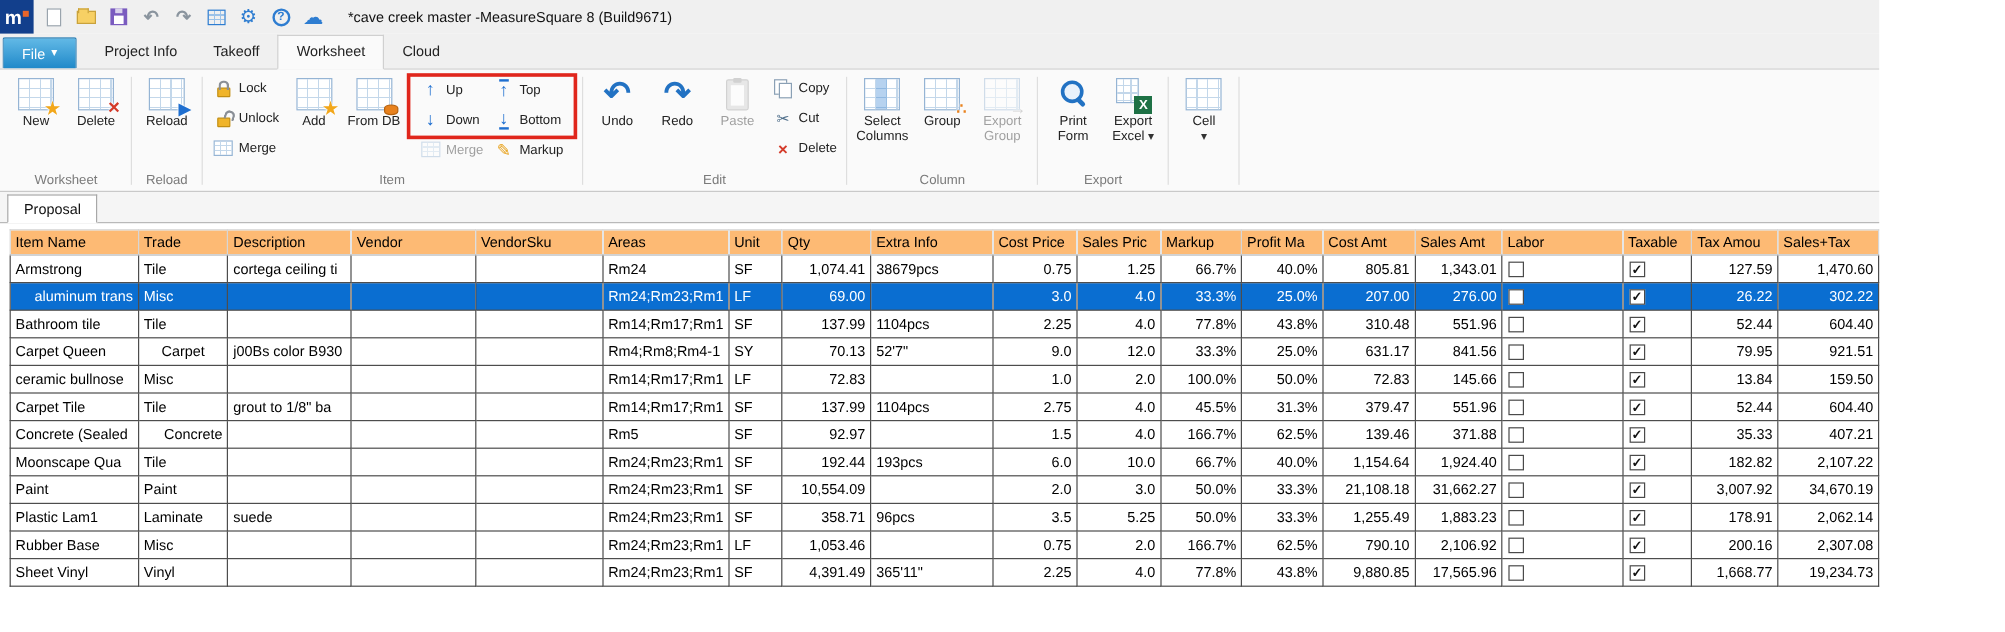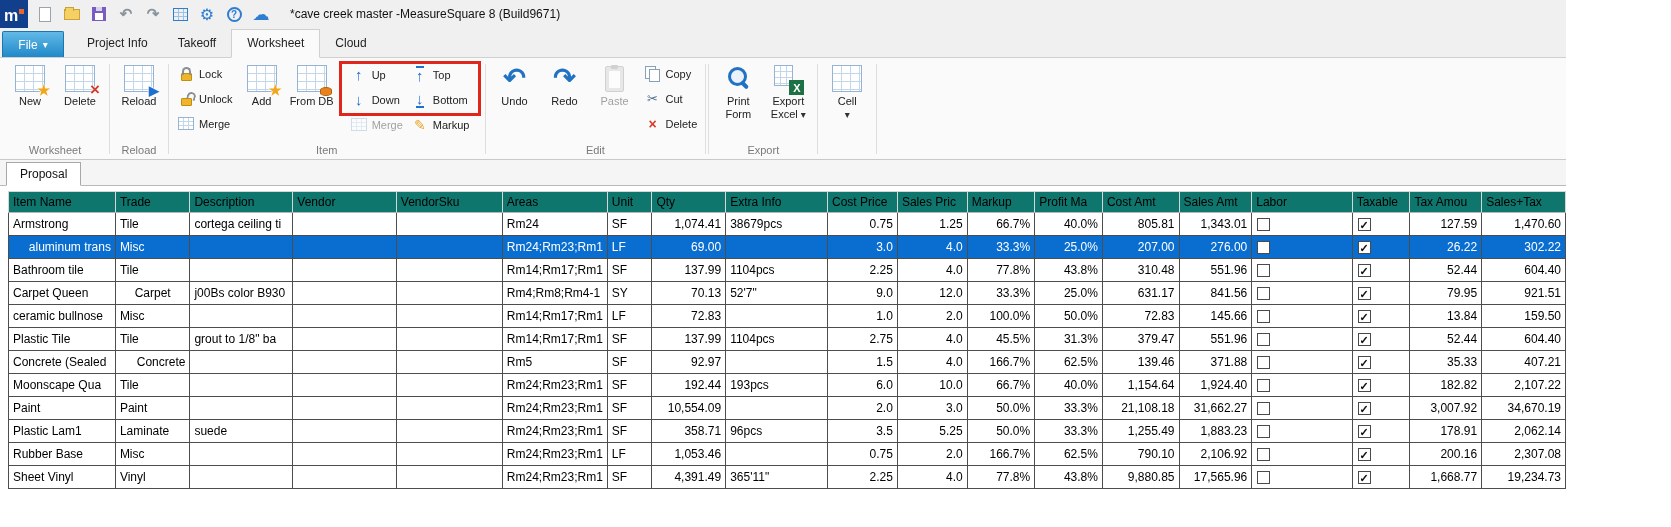--- a/index.html
+++ b/index.html
@@ -140,21 +140,21 @@
 
   
   .sheetbar { height:26px; background:#f5f5f5; display:flex; align-items:flex-end;
               padding-left:6px; border-bottom:1px solid #b9b9b9; }
   .sheettab { background:#fff; border:1px solid #a8a8a8; border-bottom:1px solid #fff;
               margin-bottom:-1px; padding:4px 13px; font-size:12px; color:#111; }
 
   
   .tablewrap { background:#fff; }
   table { border-collapse:collapse; table-layout:fixed; margin:5px 0 0 8px; }
-  th { background:#0f766e; border:1px solid #d6d6d6; border-bottom:1px solid #b5b5b5;
+  th { background:#fdba74; border:1px solid #d6d6d6; border-bottom:1px solid #b5b5b5;
        font-weight:normal; font-size:12px; text-align:left; padding:3px 4px; height:21px;
        white-space:nowrap; overflow:hidden; color:#000; }
   td { border:1px solid #4d4d4d; font-size:12px; padding:2px 4px; height:23px;
        white-space:nowrap; overflow:hidden; background:#fff; color:#000; }
   tr.selected td { background:#0a6ed1; color:#fff; }
   .cb { display:inline-block; width:13px; height:13px; border:1px solid #4a4a4a;
         background:#fff; line-height:12px; text-align:center; font-size:11px;
         font-weight:bold; color:#111; vertical-align:middle; margin-left:1px; }
 </style>
 </head>
@@ -338,20 +338,41 @@
           <div class="smallbtn">
             <span class="icube xred">×</span>
             <span>Delete</span>
           </div>
         </div>
       </div>
       <div class="glabel">Edit</div>
     </div>
     <div class="gsep"></div>
 
+    <div class="rgroup">
+      <div class="rbody">
+        <div class="bigbtn">
+          <span class="gicon selcol"></span>
+          <span class="blabel">Select Columns</span>
+        </div>
+        <div class="bigbtn">
+          <span class="gicon">
+              <span class="badge dots">∴</span>
+            </span>
+          <span class="blabel">Group</span>
+        </div>
+        <div class="bigbtn disabled">
+          <span class="gicon">
+              <span class="badge garrow">→</span>
+            </span>
+          <span class="blabel">Export Group</span>
+        </div>
+      </div>
+      <div class="glabel">Column</div>
+    </div>
     <div class="gsep"></div>
 
     <div class="rgroup">
       <div class="rbody">
         <div class="bigbtn">
           <span class="mag"></span>
           <span class="blabel">Print Form</span>
         </div>
         <div class="bigbtn">
           <span class="xl">
@@ -532,21 +553,21 @@
             <td style="text-align: right;">100.0%</td>
             <td style="text-align: right;">50.0%</td>
             <td style="text-align: right;">72.83</td>
             <td style="text-align: right;">145.66</td>
             <td style="text-align: left;"><span class="cb"></span></td>
             <td style="text-align: left;"><span class="cb checked">✓</span></td>
             <td style="text-align: right;">13.84</td>
             <td style="text-align: right;">159.50</td>
           </tr>
           <tr>
-            <td style="text-align: left;">Plastic Tile</td>
+            <td style="text-align: left;">Carpet Tile</td>
             <td style="text-align: left;">Tile</td>
             <td style="text-align: left;">grout to 1/8" ba</td>
             <td style="text-align: left;"></td>
             <td style="text-align: left;"></td>
             <td style="text-align: left;">Rm14;Rm17;Rm1</td>
             <td style="text-align: left;">SF</td>
             <td style="text-align: right;">137.99</td>
             <td style="text-align: left;">1104pcs</td>
             <td style="text-align: right;">2.75</td>
             <td style="text-align: right;">4.0</td>

